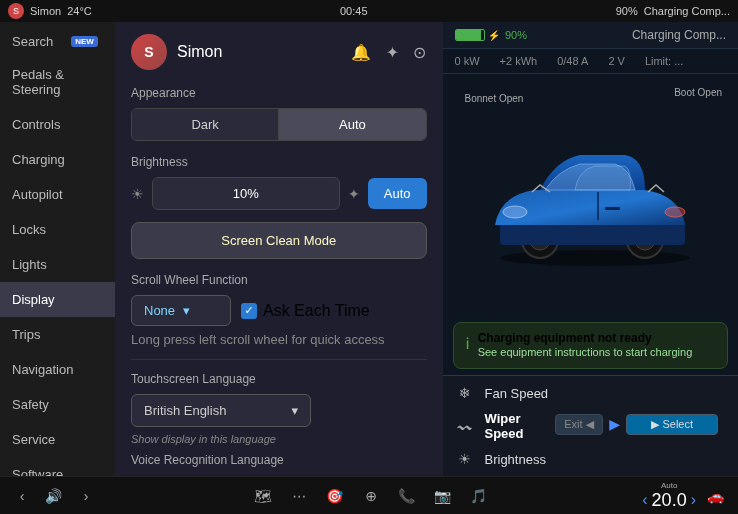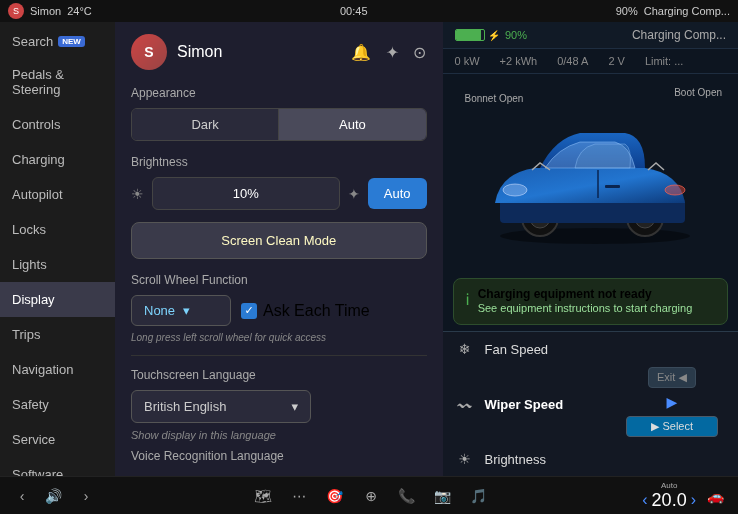--- a/index.html
+++ b/index.html
@@ -57,21 +57,21 @@
       cursor: pointer;
       display: flex;
       align-items: center;
       gap: 8px;
     }
     .sidebar-item.active {
       background: #3a3a4a;
       color: #fff;
     }
     .search-item {
-      display: flex; align-items: center; gap: 5px;
+      display: flex; align-items: center; gap: 18px;
       padding: 8px 12px; font-size: 13px; color: #bbb;
     }
     .new-badge {
       background: #3a6ad4; color: white; font-size: 8px;
       padding: 1px 4px; border-radius: 3px; font-weight: bold;
     }
 
     
     .settings-panel {
       flex: 1;
@@ -148,21 +148,21 @@
       background: #2a2a3a; border: 1px solid #555; border-radius: 6px;
       padding: 7px 12px; color: #7dd3fc; font-size: 13px; cursor: pointer;
       display: flex; align-items: center; gap: 8px; min-width: 100px;
     }
     .checkbox-row { display: flex; align-items: center; gap: 6px; }
     .checkbox-box {
       width: 16px; height: 16px; background: #2a7bd4;
       border-radius: 3px; display: flex; align-items: center; justify-content: center;
       font-size: 11px; color: white;
     }
-    .hint-text { font-size: 10px; color: #888; font-style: italic; }
+    .hint-text { font-size: 13px; color: #888; }
 
     
     .language-section { margin-bottom: 12px; border-top: 1px solid #333; padding-top: 12px; }
     .language-dropdown {
       background: #2a2a3a; border: 1px solid #555; border-radius: 6px;
       padding: 8px 12px; color: #ccc; font-size: 13px;
       display: flex; align-items: center; justify-content: space-between;
       cursor: pointer; margin-bottom: 6px; width: 180px;
     }
     .show-lang-text { font-size: 11px; color: #888; font-style: italic; margin-bottom: 8px; }
@@ -238,21 +238,21 @@
       padding: 4px 0;
     }
     .overlay-row {
       display: flex; align-items: center; padding: 5px 12px; gap: 10px;
     }
     .overlay-icon { color: #aaa; font-size: 14px; width: 20px; text-align: center; }
     .overlay-label { font-size: 13px; color: #ddd; flex: 1; }
     .overlay-row.selected .overlay-label { color: #fff; font-weight: 600; }
     .exit-select-row {
       display: flex; align-items: center; justify-content: flex-end;
-      padding: 0 8px 4px; gap: 6px; flex-direction: column;
+      padding: 0 8px 4px; gap: 6px;
     }
     .exit-btn {
       font-size: 11px; color: #888;
       background: #2a3a4a; border: 1px solid #3a4a5a;
       border-radius: 4px; padding: 3px 8px; cursor: pointer;
     }
     .select-btn {
       font-size: 11px; color: #ddd;
       background: #0369a1; border: 1px solid #4a5a6a;
       border-radius: 4px; padding: 3px 24px; cursor: pointer;

